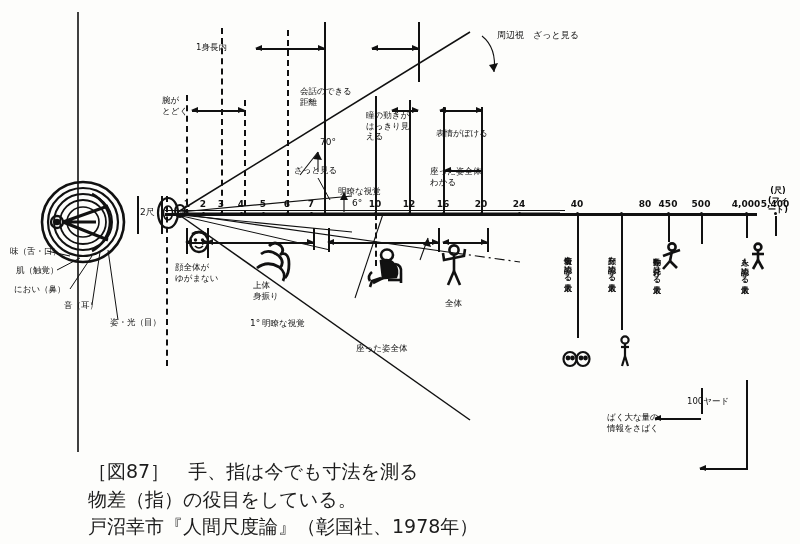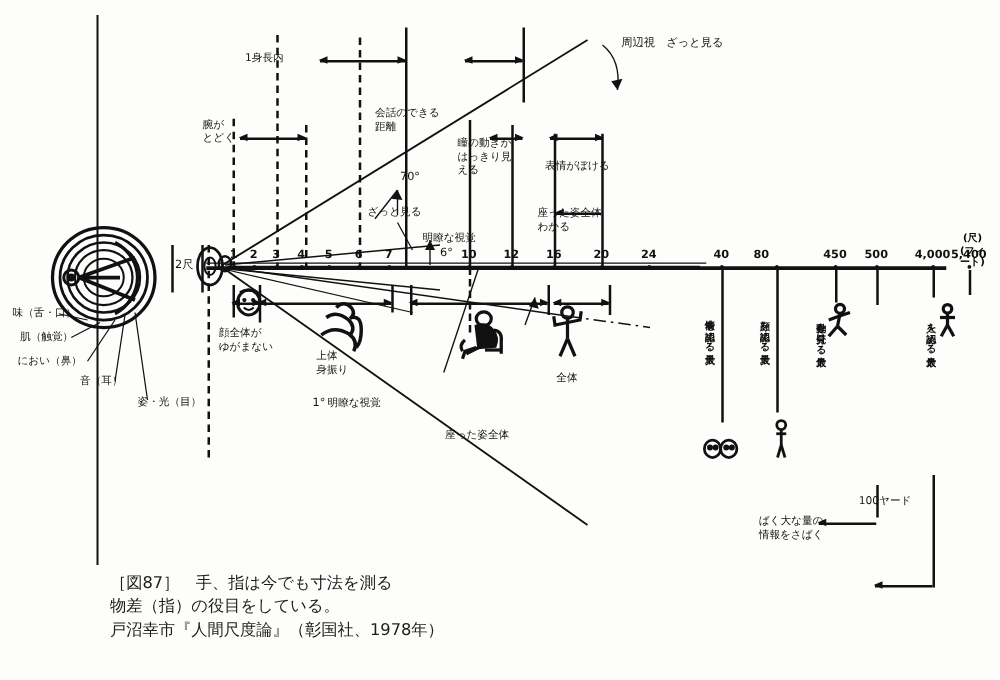--- a/index.html
+++ b/index.html
@@ -10,21 +10,21 @@
   .vdash{position:absolute;width:0;border-left:2px dashed #111;}
   .hline{position:absolute;background:#111;height:1px;}
   .axis{position:absolute;left:165px;top:213px;width:592px;height:3px;background:#111;}
   .tick{position:absolute;width:3px;height:3px;background:#111;border-radius:50%;top:212px;}
   .ticklab{position:absolute;font-size:9px;font-weight:700;color:#111;text-align:center;transform:translateX(-50%);}
   .arrowrow{position:absolute;height:1.5px;background:#111;}
   .ar-l:before{content:"";position:absolute;left:-1px;top:-3px;border-top:3.5px solid transparent;border-bottom:3.5px solid transparent;border-right:7px solid #111;}
   .ar-r:after{content:"";position:absolute;right:-1px;top:-3px;border-top:3.5px solid transparent;border-bottom:3.5px solid transparent;border-left:7px solid #111;}
   .lab{position:absolute;font-size:8.5px;line-height:1.25;font-weight:400;color:#111;white-space:pre-line;}
   .vlab{position:absolute;font-size:8px;font-weight:700;color:#111;writing-mode:vertical-rl;text-orientation:upright;letter-spacing:0px;line-height:1;}
-  .caption{position:absolute;left:88px;top:458px;font-size:13px;line-height:1.45;color:#1c1c1c;white-space:pre-line;font-family:"DejaVu Sans","Liberation Sans",sans-serif;}
+  .caption{position:absolute;left:88px;top:458px;font-size:19px;line-height:1.45;color:#1c1c1c;white-space:pre-line;font-family:"DejaVu Sans","Liberation Sans",sans-serif;}
   svg{position:absolute;left:0;top:0;overflow:visible;}
   .units{position:absolute;font-size:8px;font-weight:700;text-align:center;transform:translateX(-50%);line-height:1.15;}
 </style>
 </head>
 <body>
 
 <div id="stage">
 
   <svg width="800" height="544">
 
@@ -183,21 +183,21 @@
       <div class="ticklab" style="left: 409px; top: 199px;">12</div>
       <div class="tick" style="left: 441.5px;"></div>
       <div class="ticklab" style="left: 443px; top: 199px;">16</div>
       <div class="tick" style="left: 479.5px;"></div>
       <div class="ticklab" style="left: 481px; top: 199px;">20</div>
       <div class="tick" style="left: 517.5px;"></div>
       <div class="ticklab" style="left: 519px; top: 199px;">24</div>
       <div class="tick" style="left: 575.5px;"></div>
       <div class="ticklab" style="left: 577px; top: 199px;">40</div>
       <div class="tick" style="left: 619.5px;"></div>
-      <div class="ticklab" style="left: 591px; top: 199px; padding-left: 36px;">80</div>
+      <div class="ticklab" style="left: 627px; top: 199px; padding-left: 36px;">80</div>
       <div class="tick" style="left: 666.5px;"></div>
       <div class="ticklab" style="left: 668px; top: 199px;">450</div>
       <div class="tick" style="left: 699.5px;"></div>
       <div class="ticklab" style="left: 701px; top: 199px;">500</div>
       <div class="tick" style="left: 744.5px;"></div>
       <div class="ticklab" style="left: 746px; top: 199px;">4,000</div>
       <div class="tick" style="left: 773.5px;"></div>
       <div class="ticklab" style="left: 775px; top: 199px;">5,400</div>
     </div>
 

